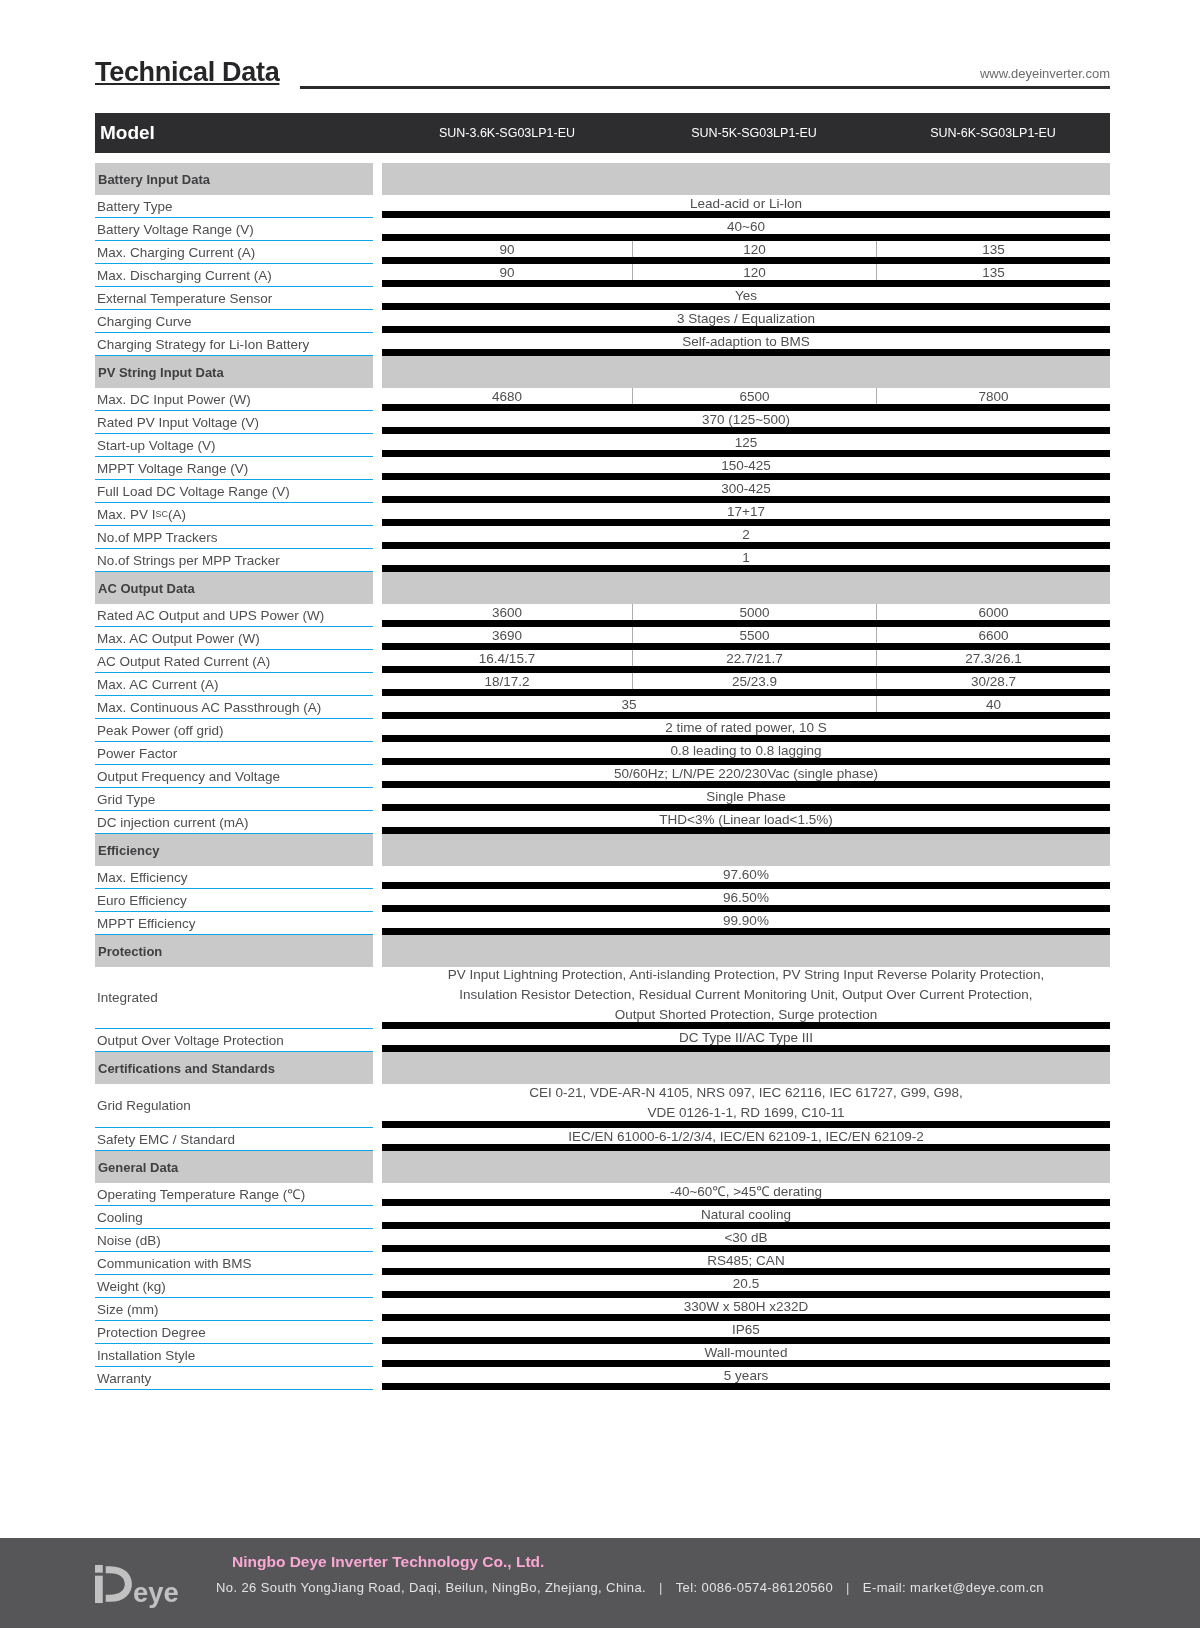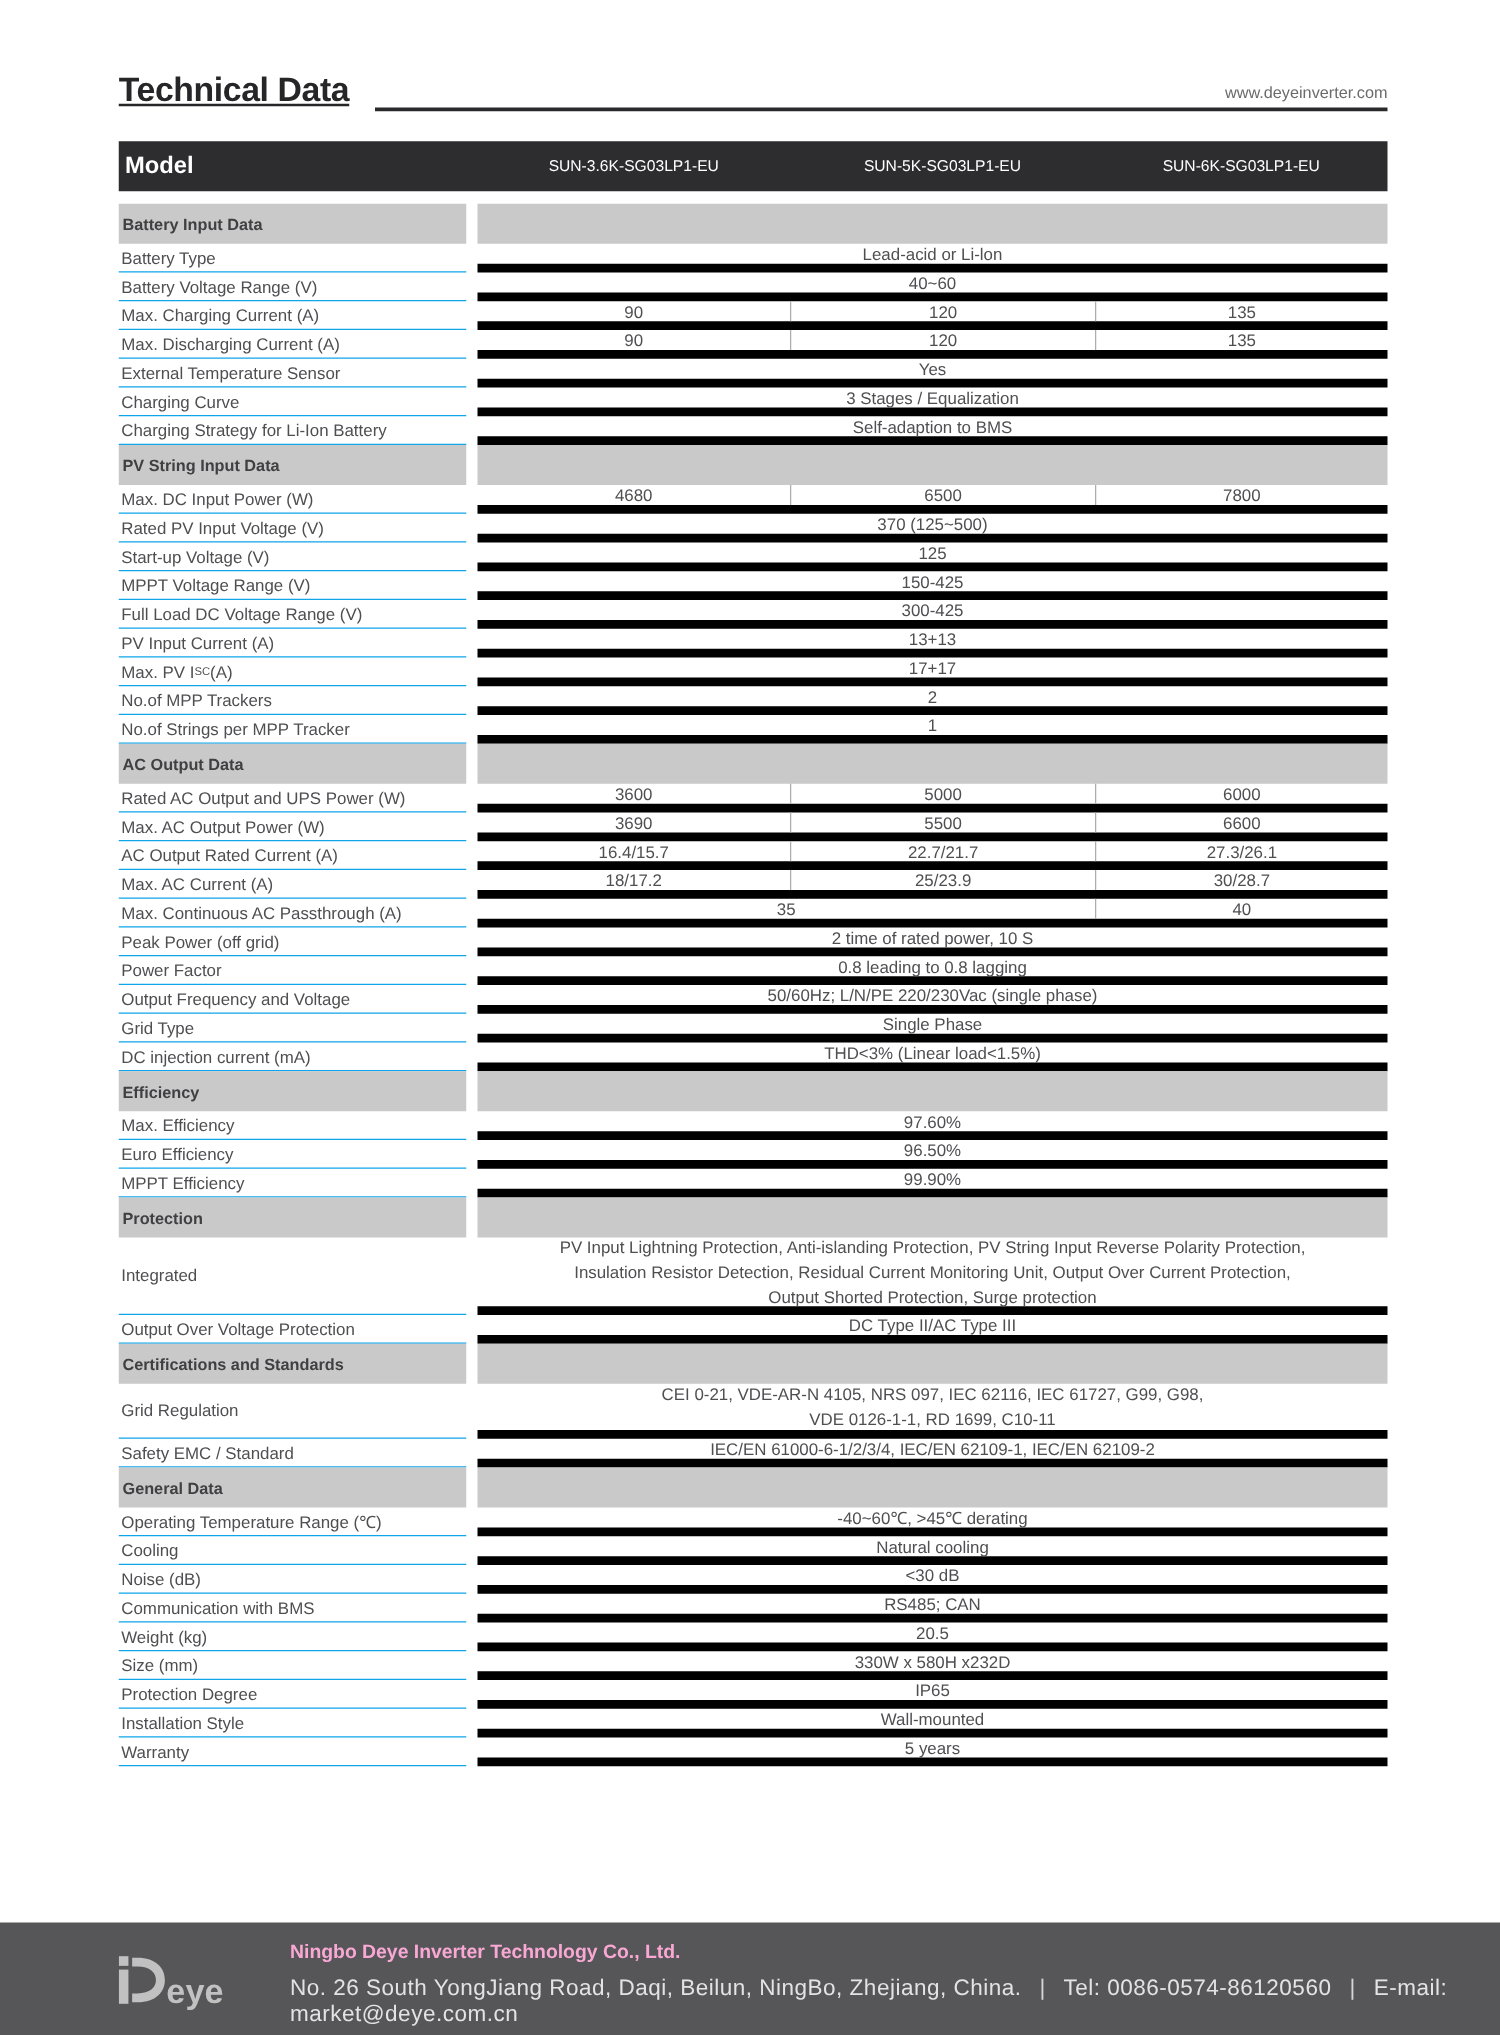--- a/index.html
+++ b/index.html
@@ -35,21 +35,21 @@
   .vcell{display:flex;align-items:center;justify-content:center;box-sizing:border-box;}
   .vcell + .vcell{border-left:1px solid #adadad;}
   .w0{width:250px}.w1{width:244px}.w2{width:234px}.span2{width:494px}
   .vspan{width:100%;display:flex;align-items:center;justify-content:center;text-align:center;}
   .vspan.multiline{flex-direction:column;line-height:20px;}
 
   
   .page-footer{position:absolute;left:0;bottom:0;width:1200px;height:90px;background:#565659;}
   .logo-wrap{position:absolute;left:95px;top:16px;}
   .company-name{position:absolute;left:232px;top:15px;font-size:15.5px;font-weight:bold;color:#f9a8d4;}
-  .company-address{position:absolute;left:232px;top:42px;font-size:18px;color:#e3e3e3;
+  .company-address{position:absolute;left:216px;top:42px;font-size:13px;color:#e3e3e3;
                    letter-spacing:0.4px;}
   .company-address .pipe{margin:0 9px;color:#d5d5d5;}
 </style>
 </head>
 <body>
 
 <div class="page">
 
   <div class="page-title">Technical Data</div>
   <div class="header-rule"></div>
@@ -154,27 +154,20 @@
         <div class="gap"></div>
         <div class="cell-values">
           <div class="vspan">150-425</div>
         </div>
       </div>
       <div class="row">
         <div class="cell-label">Full Load DC Voltage Range (V)</div>
         <div class="gap"></div>
         <div class="cell-values">
           <div class="vspan">300-425</div>
-        </div>
-      </div>
-      <div class="row">
-        <div class="cell-label">PV Input Current (A)</div>
-        <div class="gap"></div>
-        <div class="cell-values">
-          <div class="vspan">13+13</div>
         </div>
       </div>
       <div class="row">
         <div class="cell-label">Max. PV I<sub>SC</sub> (A)</div>
         <div class="gap"></div>
         <div class="cell-values">
           <div class="vspan">17+17</div>
         </div>
       </div>
       <div class="row">

